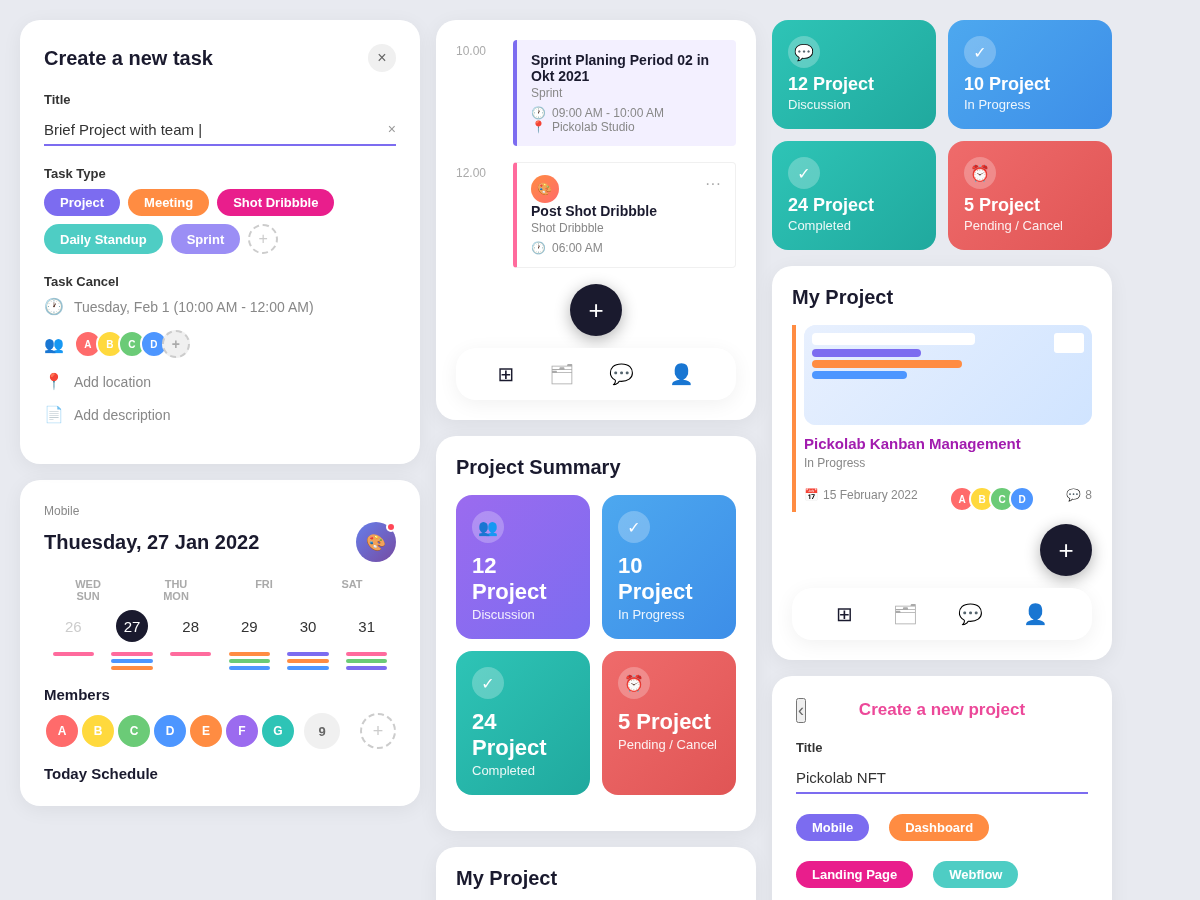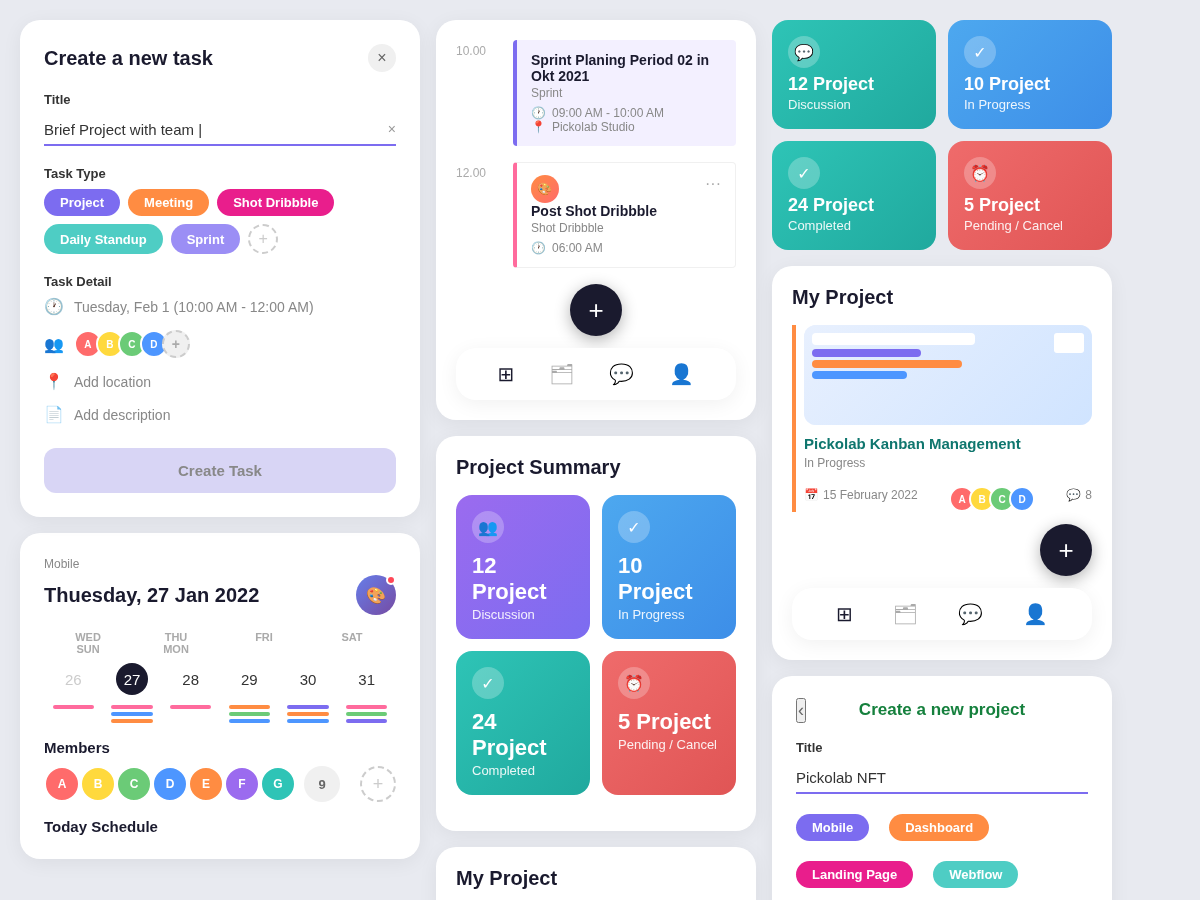--- a/index.html
+++ b/index.html
@@ -150,21 +150,21 @@
     .sc-blue { background: linear-gradient(135deg, #4da8ef, #3d8ee8); }
     .sc-teal { background: linear-gradient(135deg, #2ec4b6, #20a99e); }
     .sc-red { background: linear-gradient(135deg, #ef6b6b, #e05555); }
     .sc-icon { width: 32px; height: 32px; border-radius: 50%; background: rgba(255,255,255,0.25); display: flex; align-items: center; justify-content: center; font-size: 16px; margin-bottom: 10px; }
     .sc-number { font-size: 22px; font-weight: 800; display: block; }
     .sc-label { font-size: 13px; opacity: 0.9; }
 
     
     .my-project { background: #fff; border-radius: 20px; padding: 20px; box-shadow: 0 4px 20px rgba(0,0,0,0.06); }
     .project-thumb { background: #e8f0fe; border-radius: 12px; height: 100px; overflow: hidden; margin-bottom: 10px; position: relative; }
-    .project-name { font-size: 15px; font-weight: 700; color: #0f766e; margin-bottom: 4px; }
+    .project-name { font-size: 15px; font-weight: 700; color: #a21caf; margin-bottom: 4px; }
     .project-status { font-size: 12px; color: #888; margin-bottom: 8px; }
     .project-meta { display: flex; align-items: center; justify-content: space-between; }
     .project-date { font-size: 12px; color: #888; display: flex; align-items: center; gap: 4px; }
     .project-comment { font-size: 12px; color: #888; display: flex; align-items: center; gap: 4px; }
     .proj-left { border-left: 4px solid #ff8c42; padding-left: 8px; margin-bottom: 10px; }
     .proj-avatars { display: flex; margin-top: 8px; }
     .proj-av { width: 26px; height: 26px; border-radius: 50%; border: 2px solid #fff; margin-left: -6px; display: flex; align-items: center; justify-content: center; font-size: 10px; font-weight: 700; }
     .proj-av:first-child { margin-left: 0; }
 
     
@@ -179,21 +179,21 @@
     .mc-red { background: linear-gradient(135deg, #ef6b6b, #e05555); }
     .mini-card .sc-icon { margin-bottom: 6px; }
     .mini-card .sc-number { font-size: 18px; }
 
     
     .my-project-right { background: #fff; border-radius: 20px; padding: 20px; box-shadow: 0 4px 20px rgba(0,0,0,0.06); }
 
     
     .create-project-card { background: #fff; border-radius: 20px; padding: 24px; box-shadow: 0 4px 20px rgba(0,0,0,0.06); }
     .cp-header { display: flex; align-items: center; justify-content: center; margin-bottom: 20px; position: relative; }
-    .cp-title { font-size: 17px; font-weight: 700; color: #15803d; }
+    .cp-title { font-size: 17px; font-weight: 700; color: #ec4899; }
     .cp-back { position: absolute; left: 0; font-size: 18px; color: #666; cursor: pointer; }
 
     .project-types { display: flex; flex-wrap: wrap; gap: 20px; margin-bottom: 20px; }
   </style>
 </head>
 <body>
 
 <div class="layout">
 
   <div class="col1">
@@ -213,21 +213,21 @@
       <div class="field-label">Task Type</div>
       <div class="task-types">
         <button class="tag tag-blue">Project</button>
         <button class="tag tag-orange">Meeting</button>
         <button class="tag tag-pink">Shot Dribbble</button>
         <button class="tag tag-green">Daily Standup</button>
         <button class="tag tag-purple-light">Sprint</button>
         <button class="tag-add">+</button>
       </div>
 
-      <div class="field-label">Task Detail</div>
+      <div class="field-label">Task Cancel</div>
       <div class="task-detail-section">
         <div class="detail-row">
           <span class="detail-icon">🕐</span>
           <span>Tuesday, Feb 1 (10:00 AM - 12:00 AM)</span>
         </div>
         <div class="detail-row">
           <span class="detail-icon">👥</span>
           <div class="avatars">
             <div class="avatar-sm av1">A</div>
             <div class="avatar-sm av2">B</div>
@@ -239,21 +239,20 @@
         <div class="detail-row">
           <span class="detail-icon">📍</span>
           <span>Add location</span>
         </div>
         <div class="detail-row">
           <span class="detail-icon">📄</span>
           <span>Add description</span>
         </div>
       </div>
 
-      <button class="create-task-btn">Create Task</button>
     </div>
 
     <div class="card">
       <div class="today-label">Mobile</div>
       <div class="date-title">
         <span>Thuesday, 27 Jan 2022</span>
         <div class="avatar-user">
           🎨
           <div class="avatar-dot"></div>
         </div>

